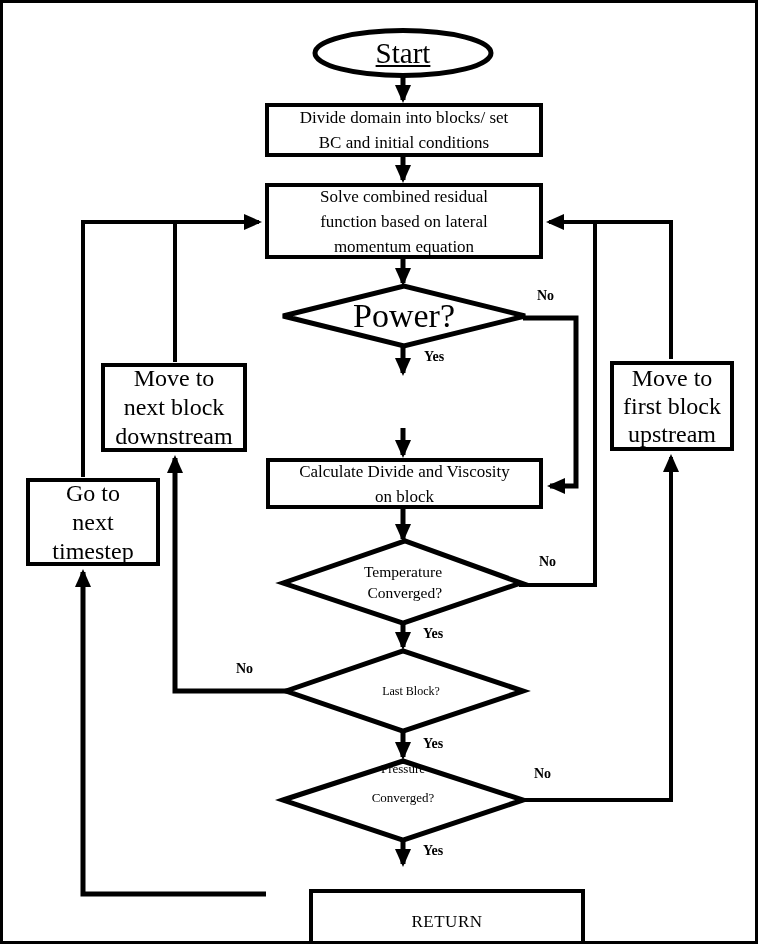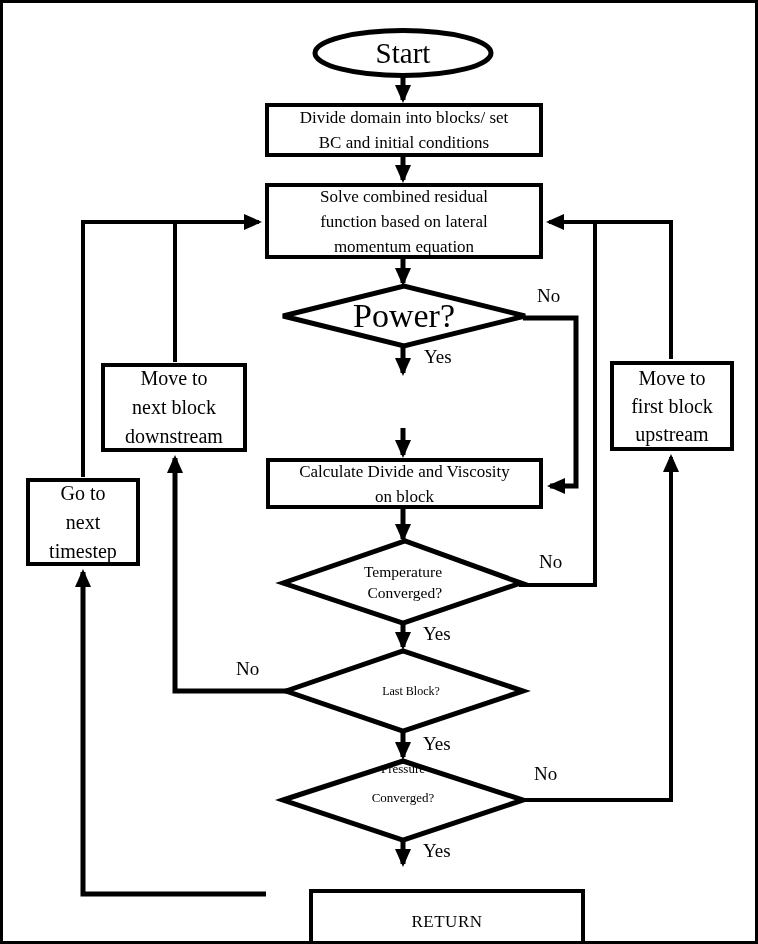--- a/index.html
+++ b/index.html
@@ -30,46 +30,47 @@
     background: #ffffff;
     display: flex;
     align-items: center;
     justify-content: center;
     text-align: center;
     white-space: pre-line;
     font-size: 17px;
     line-height: 25px;
   }
   .side-node {
-    font-size: 20px;
+    font-size: 24px;
     line-height: 29px;
   }
   .dlabel {
     position: absolute;
     display: flex;
     align-items: center;
     justify-content: center;
     text-align: center;
     white-space: pre-line;
     background: transparent;
     pointer-events: none;
   }
   .edge-label {
     position: absolute;
-    font-weight: normal;
-    font-size: 19px;
+    font-weight: bold;
+    font-size: 14px;
     line-height: 21px;
     white-space: nowrap;
   }
   .start-label {
     position: absolute;
     left: 312px; top: 28px;
     width: 176px; height: 44px;
     display: flex; align-items: center; justify-content: center;
     font-size: 29px;
+    text-decoration: underline;
   }
 </style>
 </head>
 <body>
 
 <div class="stage">
 
   <svg class="layer" viewBox="0 0 758 944" xmlns="http://www.w3.org/2000/svg">
     <defs>
       <marker id="ah" markerUnits="userSpaceOnUse" markerWidth="18" markerHeight="16" refX="15" refY="8" orient="auto">
@@ -121,21 +122,21 @@
 
   <div class="node" style="left:263px; top:455px; width:277px; height:51px;">
     <span>Calculate Divide and Viscosity
 on block</span>
   </div>
 
   <div class="node" style="left:262px; top:886px; width:276px; height:64px; letter-spacing:0.5px;margin-left:44px;">
     <span>RETURN</span>
   </div>
 
-  <div class="node side-node" style="left:23px; top:475px; width:114px; height:88px;">
+  <div class="node side-node" style="left:23px; top:475px; width:134px; height:88px;">
     <span>Go to
 next
 timestep</span>
   </div>
 
   <div class="node side-node" style="left:98px; top:360px; width:146px; height:89px;">
     <span>Move to
 next block
 downstream</span>
   </div>

